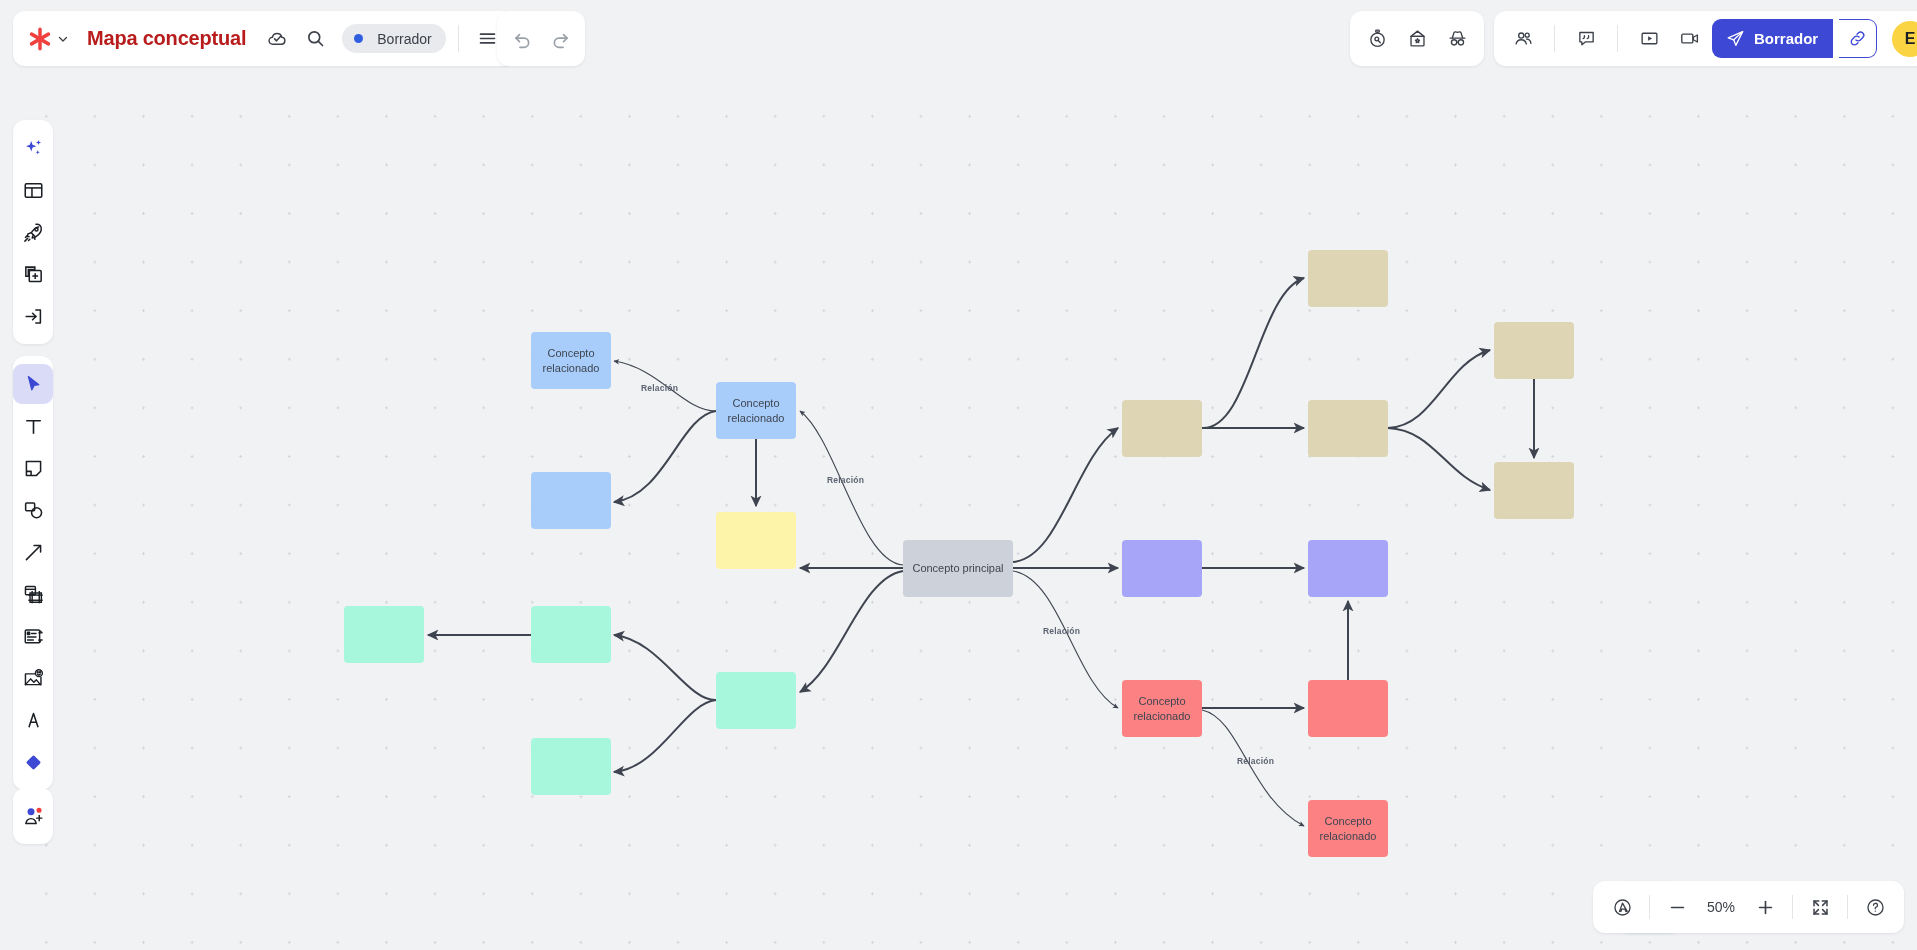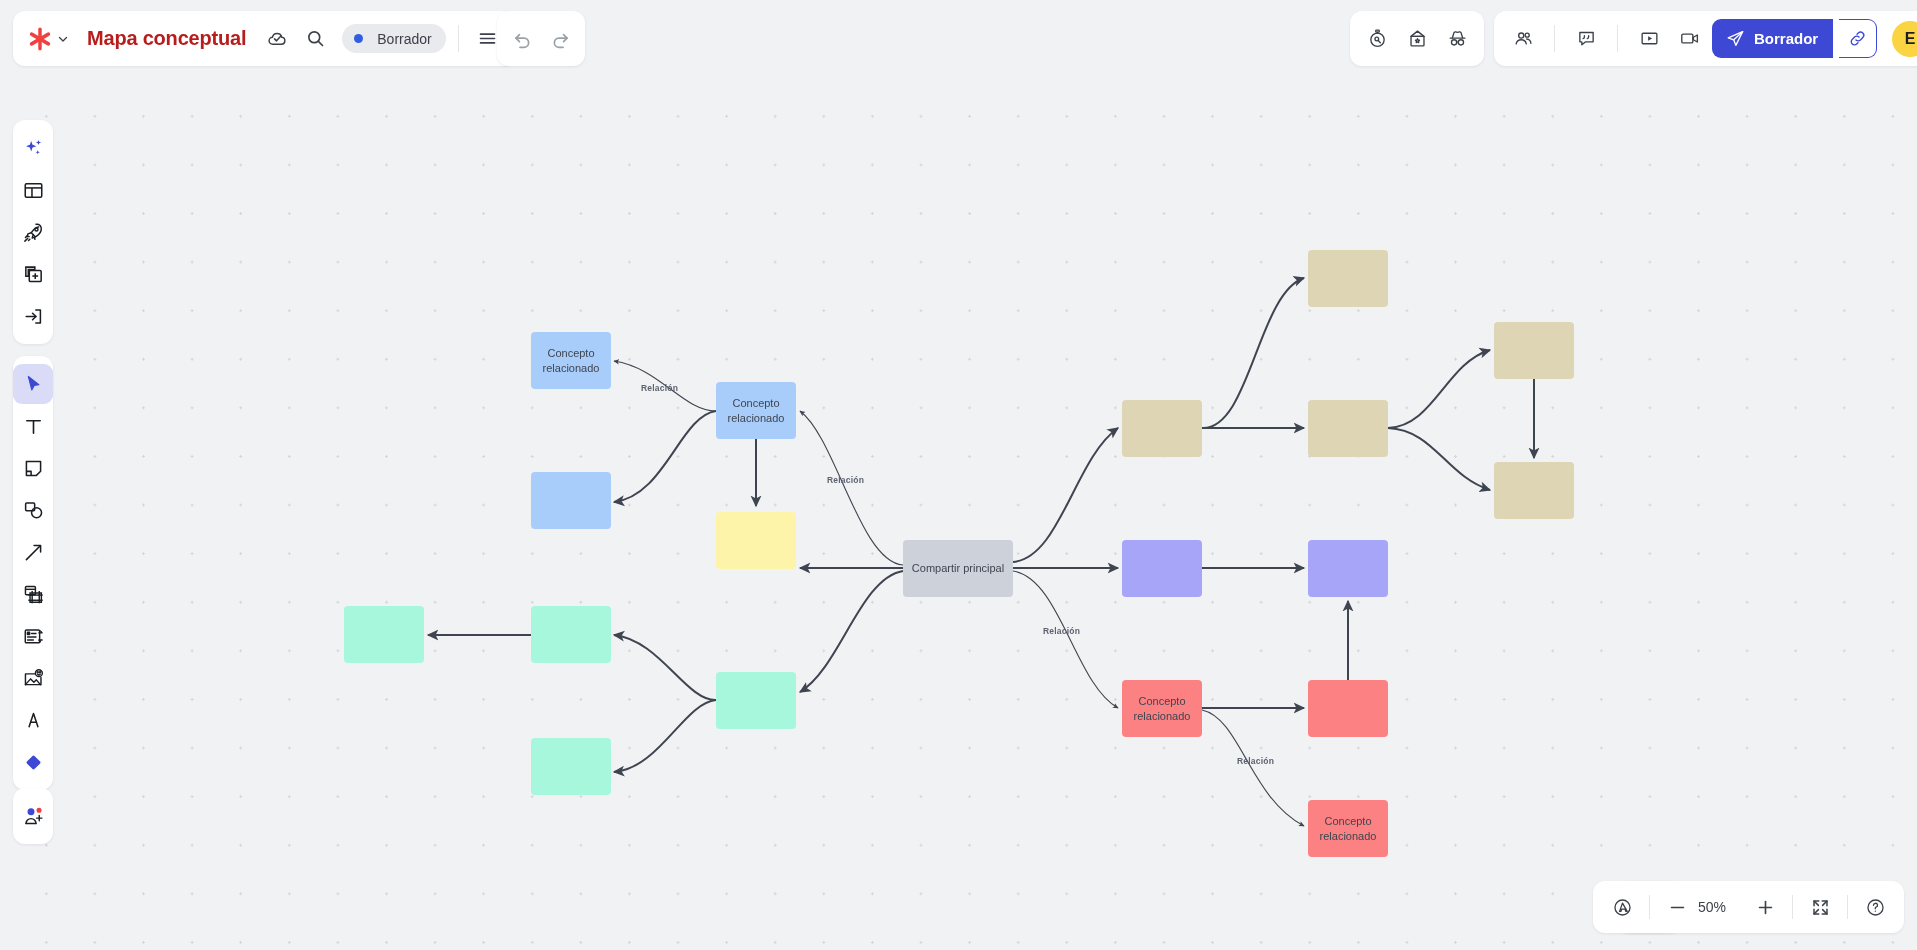--- a/index.html
+++ b/index.html
@@ -117,21 +117,21 @@
   }
   #brList{ right:236px; width:64px; justify-content:center; }
   #brZoom{ right:13px; padding:0 10px; gap:2px; }
   .bi{
     width:38px; height:38px; border-radius:8px;
     display:flex; align-items:center; justify-content:center;
     color:#3c4149; cursor:pointer;
   }
   .bi svg{ width:21px; height:21px; }
   .zoomval{
-    font-size:14px; color:#3c4149; min-width:46px; text-align:left;
+    font-size:14px; color:#3c4149; min-width:46px; text-align:center;
     cursor:pointer; user-select:none;
   }
   .bdiv{ width:1px; height:24px; background:#e3e5e8; margin:0 6px; }
 </style>
 </head>
 <body>
 
 <div class="topbar">
 
   <div class="tb-group" id="tbLeft">
@@ -464,21 +464,21 @@
       <div class="node" style="left: 531px; top: 394px; width: 80px; height: 57px; background: rgb(168, 205, 251);"></div>
       <div class="node" style="left: 716px; top: 304px; width: 80px; height: 57px; background: rgb(168, 205, 251);">
         <span>Concepto relacionado</span>
       </div>
       <div class="node" style="left: 716px; top: 434px; width: 80px; height: 57px; background: rgb(253, 244, 169);"></div>
       <div class="node" style="left: 344px; top: 528px; width: 80px; height: 57px; background: rgb(166, 247, 220);"></div>
       <div class="node" style="left: 531px; top: 528px; width: 80px; height: 57px; background: rgb(166, 247, 220);"></div>
       <div class="node" style="left: 716px; top: 594px; width: 80px; height: 57px; background: rgb(166, 247, 220);"></div>
       <div class="node" style="left: 531px; top: 660px; width: 80px; height: 57px; background: rgb(166, 247, 220);"></div>
       <div class="node" style="left: 903px; top: 462px; width: 110px; height: 57px; background: rgb(204, 209, 218);">
-        <span>Compartir principal</span>
+        <span>Concepto principal</span>
       </div>
       <div class="node" style="left: 1122px; top: 322px; width: 80px; height: 57px; background: rgb(221, 213, 179);"></div>
       <div class="node" style="left: 1308px; top: 172px; width: 80px; height: 57px; background: rgb(221, 213, 179);"></div>
       <div class="node" style="left: 1308px; top: 322px; width: 80px; height: 57px; background: rgb(221, 213, 179);"></div>
       <div class="node" style="left: 1494px; top: 244px; width: 80px; height: 57px; background: rgb(221, 213, 179);"></div>
       <div class="node" style="left: 1494px; top: 384px; width: 80px; height: 57px; background: rgb(221, 213, 179);"></div>
       <div class="node" style="left: 1122px; top: 462px; width: 80px; height: 57px; background: rgb(166, 165, 248);"></div>
       <div class="node" style="left: 1308px; top: 462px; width: 80px; height: 57px; background: rgb(166, 165, 248);"></div>
       <div class="node" style="left: 1122px; top: 602px; width: 80px; height: 57px; background: rgb(251, 129, 131);">
         <span>Concepto relacionado</span>

